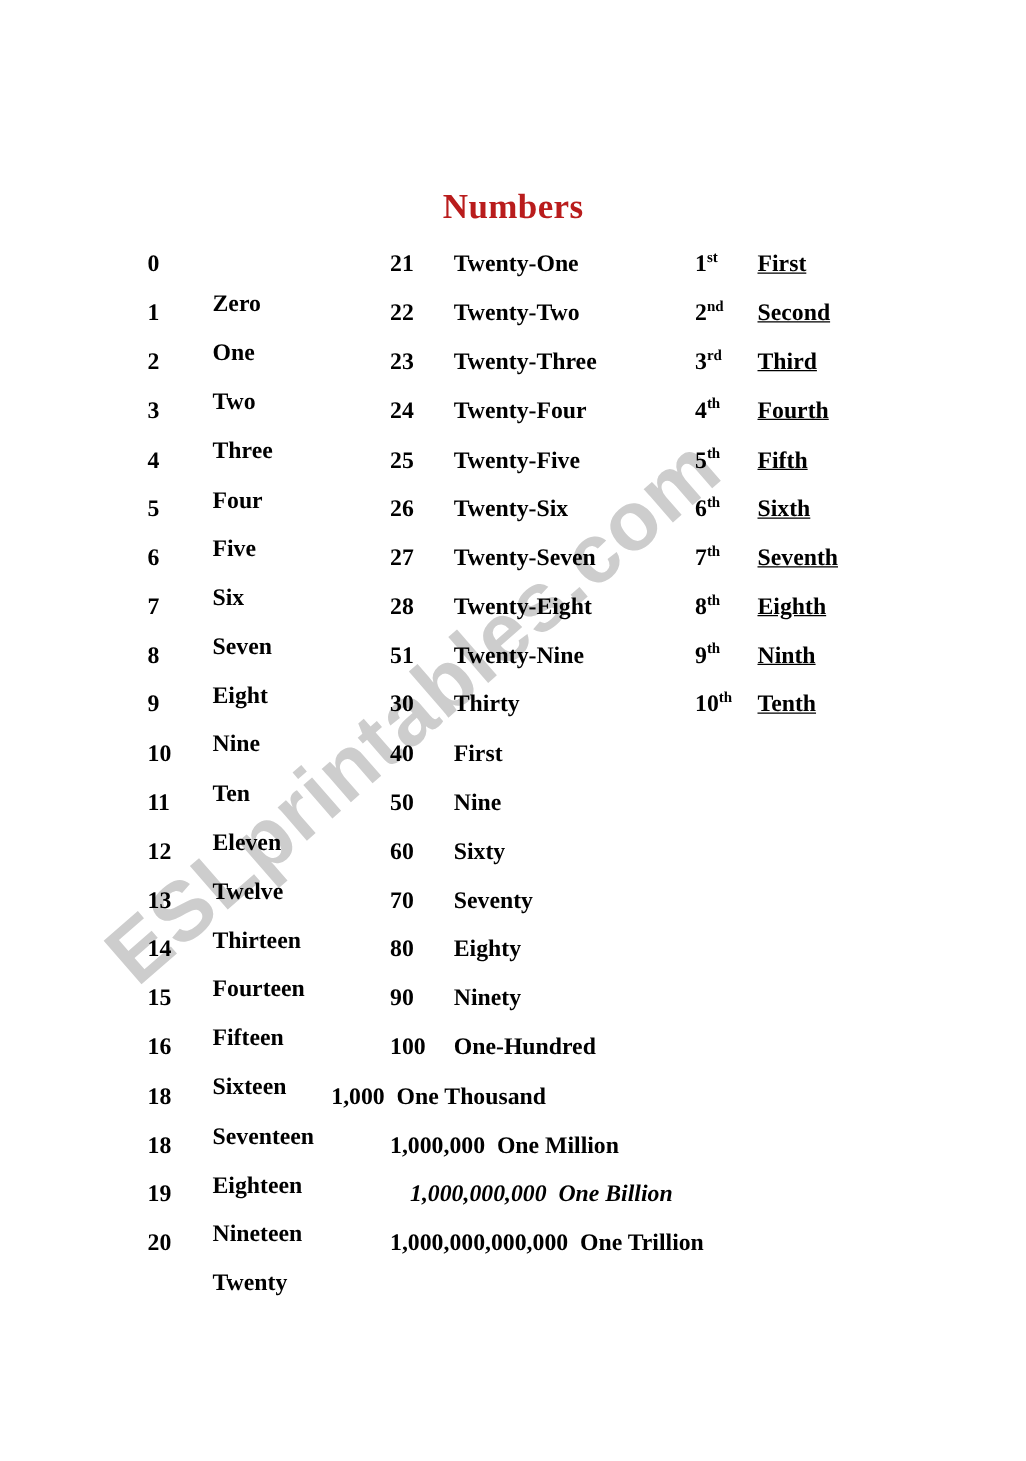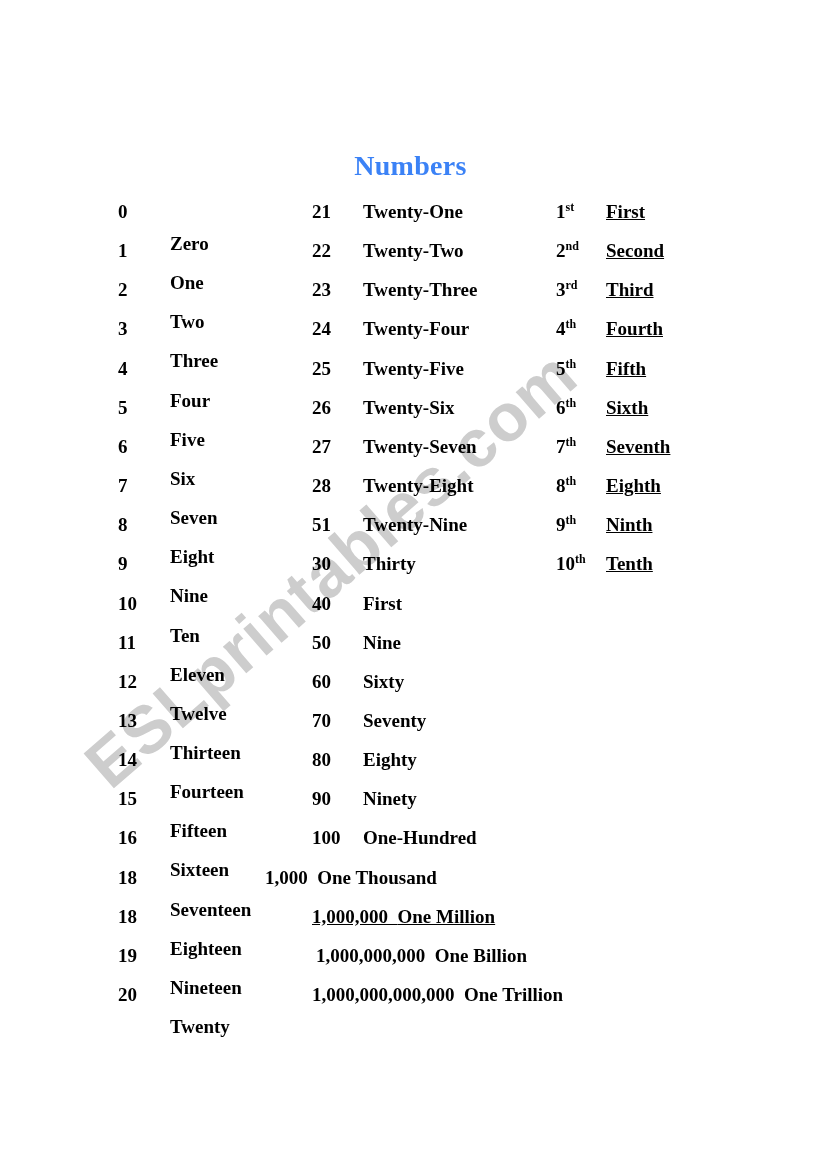--- a/index.html
+++ b/index.html
@@ -55,21 +55,21 @@
   }
 
   #title {
     position: absolute;
     left: 0;
     top: 150px;
     width: 821px;
     text-align: center;
     font-size: 28px;
     font-weight: bold;
-    color: #3b82f6;
+    color: #b91c1c;
     letter-spacing: 0.3px;
   }
 
   .row {
     position: absolute;
     height: 22px;
     line-height: 22px;
     white-space: nowrap;
     font-size: 19px;
     font-weight: bold;
@@ -284,24 +284,24 @@
         <div class="row c2" style="top: 827.4px;">
           <span class="num">100</span>
           <span class="word">One-Hundred</span>
         </div>
       </div>
     <div id="col-large-numbers">
         <div class="row" style="top: 866.55px;">
           <span class="big" style="left: 265px;"><span class="">1,000</span><span>&nbsp;&nbsp;</span><span class="">One Thousand</span></span>
         </div>
         <div class="row" style="top: 905.7px;">
-          <span class="big" style="left: 312px; text-decoration: underline;"><span class="">1,000,000</span><span>&nbsp;&nbsp;</span><span class="">One Million</span></span>
+          <span class="big" style="left: 312px;"><span class="">1,000,000</span><span>&nbsp;&nbsp;</span><span class="">One Million</span></span>
         </div>
         <div class="row" style="top: 944.85px;">
-          <span class="big" style="left: 316px;"><span class="">1,000,000,000</span><span>&nbsp;&nbsp;</span><span class="">One Billion</span></span>
+          <span class="big" style="left: 328px; font-style: italic;"><span class="">1,000,000,000</span><span>&nbsp;&nbsp;</span><span class="">One Billion</span></span>
         </div>
         <div class="row" style="top: 984px;">
           <span class="big" style="left: 312px;"><span class="">1,000,000,000,000</span><span>&nbsp;&nbsp;</span><span class="">One Trillion</span></span>
         </div>
       </div>
     <div id="col-ordinals">
         <div class="row c3" style="top: 201px;">
           <span class="num"><span>1</span><span class="ord-sup">st</span></span>
           <span class="word">First</span>
         </div>

